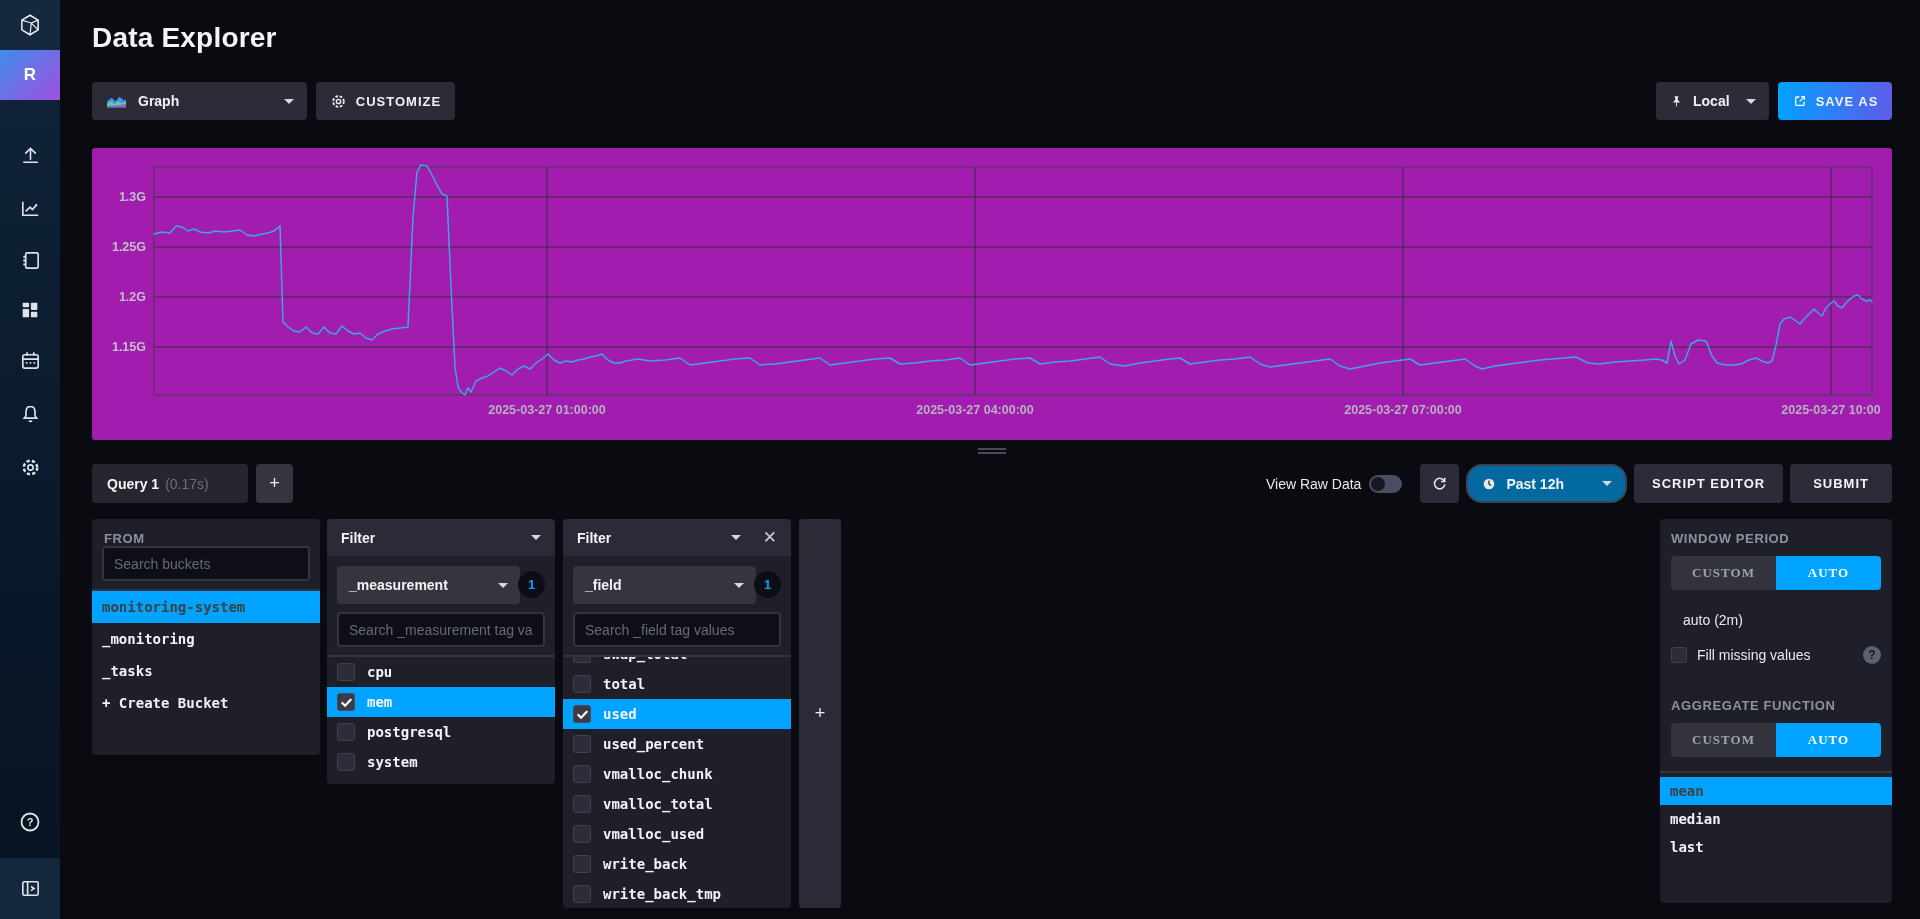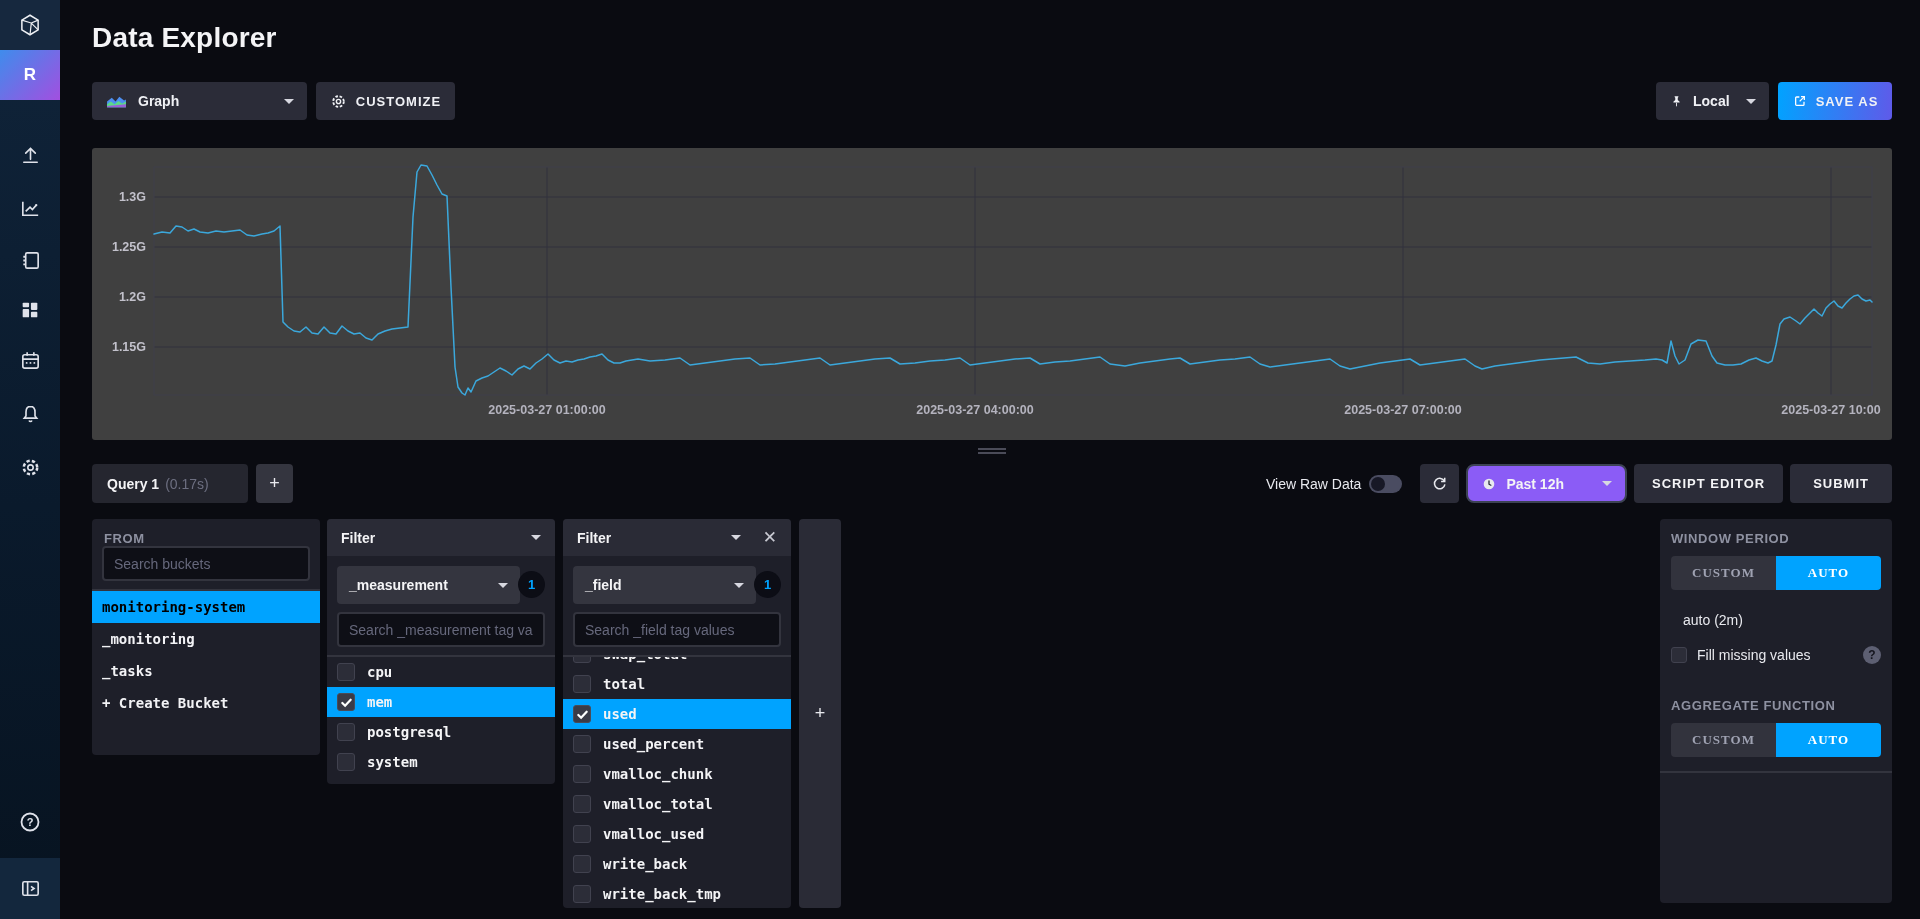--- a/index.html
+++ b/index.html
@@ -22,37 +22,37 @@
 
   
   .page-title { position:absolute; left:92px; top:22px; font-size:28px; font-weight:bold; letter-spacing:.2px; }
   .toolbar-btn { position:absolute; top:82px; height:38px; border-radius:4px; background:#2b2c38;
     display:flex; align-items:center; font-size:14px; font-weight:bold; color:#f0f1f5; cursor:pointer; }
   .grad { background:linear-gradient(96deg,#00a3ff,#5f5ae9); }
   .caret { width:0; height:0; border-left:5px solid transparent; border-right:5px solid transparent; border-top:5px solid #d7d8e0; }
   .ls { letter-spacing:1px; font-size:13px; }
 
   
-  .chart-panel { position:absolute; left:92px; top:148px; width:1800px; height:292px; background:#404040; border-radius:3px; }
+  .chart-panel { position:absolute; left:92px; top:148px; width:1800px; height:292px; background:#a21caf; border-radius:3px; }
   .chart-panel svg text { font-family:"Liberation Sans", sans-serif; }
   .resize-handle { position:absolute; left:978px; top:448px; width:28px; height:6px;
     border-top:2px solid #4a4b58; border-bottom:2px solid #4a4b58; cursor:row-resize; }
 
   
   .qtab { position:absolute; left:92px; top:464px; width:156px; height:39px; background:#25262f; border-radius:4px;
     display:flex; align-items:center; padding-left:15px; font-size:14px; font-weight:bold; cursor:pointer; }
   .qtab .t { color:#6d6f81; font-weight:normal; margin-left:6px; }
   .qadd { position:absolute; left:256px; top:464px; width:37px; height:39px; background:#34353f; border-radius:4px;
     display:flex; align-items:center; justify-content:center; font-size:18px; color:#e8e9ee; cursor:pointer; }
   .qright { position:absolute; right:28px; top:464px; height:39px; display:flex; align-items:center; }
   .vraw { font-size:14px; color:#e8e9ee; margin-right:8px; }
   .toggle { width:33px; height:18px; border-radius:10px; background:#4a4c61; position:relative; cursor:pointer; }
   .toggle .knob { position:absolute; left:2px; top:2px; width:14px; height:14px; border-radius:50%; background:#171826; }
   .sqbtn { width:39px; height:39px; background:#2b2c38; border-radius:4px; display:flex; align-items:center; justify-content:center; cursor:pointer; margin-left:18px; }
-  .timebtn { height:39px; margin-left:7px; background:#8b5cf6; border:2px solid #3d4354; border-radius:8px;
+  .timebtn { height:39px; margin-left:7px; background:#0369a1; border:2px solid #3d4354; border-radius:16px;
     display:flex; align-items:center; padding:16px 13px; font-size:14px; font-weight:bold; cursor:pointer; }
   .flatbtn { height:39px; margin-left:7px; background:#2b2c38; border-radius:4px; display:flex; align-items:center;
     padding:0 18px; font-size:13px; font-weight:bold; letter-spacing:1px; cursor:pointer; }
 
   
   .card { position:absolute; background:#1e1f29; border-radius:4px; }
   .card-title { font-size:13px; font-weight:bold; color:#8e91a1; letter-spacing:.6px; padding:12px 12px 0 12px; }
   .phead { height:37px; background:#2a2b36; border-radius:4px 4px 0 0; display:flex; align-items:center;
     padding:0 14px; font-size:14px; font-weight:bold; cursor:pointer; }
   .seldrop { margin:10px 10px 8px 10px; height:38px; background:#34353f; border-radius:4px; display:flex;
@@ -61,21 +61,21 @@
     font-size:13px; font-weight:bold; display:flex; align-items:center; justify-content:center; }
   .search { margin:0 10px; height:35px; background:#0e0f16; border:2px solid #33343e; border-radius:4px;
     display:flex; align-items:center; }
   .search input { width:100%; background:transparent; border:none; outline:none; color:#e8e9ee;
     font-size:14px; padding:0 10px; font-family:"Liberation Sans", sans-serif; }
   .search input::placeholder { color:#66687c; }
   .divider { height:2px; background:#33343e; margin-top:8px; }
   .mono { font-family:"DejaVu Sans Mono", monospace; }
   .lrow { height:32px; display:flex; align-items:center; padding-left:10px; font-size:14px; font-weight:bold;
     color:#f2f2f5; cursor:pointer; white-space:nowrap; }
-  .lrow.sel { background:#00a3ff; color:#000000; }
+  .lrow.sel { background:#00a3ff; color:#404040; }
   .frow { height:30px; display:flex; align-items:center; padding-left:10px; cursor:pointer; font-size:14px; font-weight:bold; }
   .frow.sel { background:#00a3ff; }
   .cbox { width:18px; height:18px; border-radius:3px; background:#2c2d38; border:1px solid #41424f;
     margin-right:12px; flex:none; display:flex; align-items:center; justify-content:center; }
   .frow.sel .cbox { background:#3a3b47; border-color:#4a4b57; }
   .listclip { overflow:hidden; }
 
   
   .opt-label { font-size:13px; font-weight:bold; color:#8e91a1; letter-spacing:.6px; }
   .seg { display:flex; height:34px; border-radius:4px; overflow:hidden; margin-top:10px; }
@@ -393,15 +393,20 @@
       <span style="font-size:14px; color:#e8e9ee;">Fill missing values</span>
       <span class="qbadge" style="margin-left:auto;">?</span>
     </div>
 
     <div class="opt-label" style="margin-top:34px;">AGGREGATE FUNCTION</div>
     <div class="seg">
       <div class="off">CUSTOM</div>
       <div class="on">AUTO</div>
     </div>
     <div class="divider" style="margin:14px -11px 0 -11px;"></div>
+    <div class="mono" style="margin:4px -11px 0 -11px;">
+      <div class="lrow sel" style="height:28px;">mean</div>
+      <div class="lrow" style="height:28px;">median</div>
+      <div class="lrow" style="height:28px;">last</div>
+    </div>
   </div>
 
 </div>
 
 </body></html>

